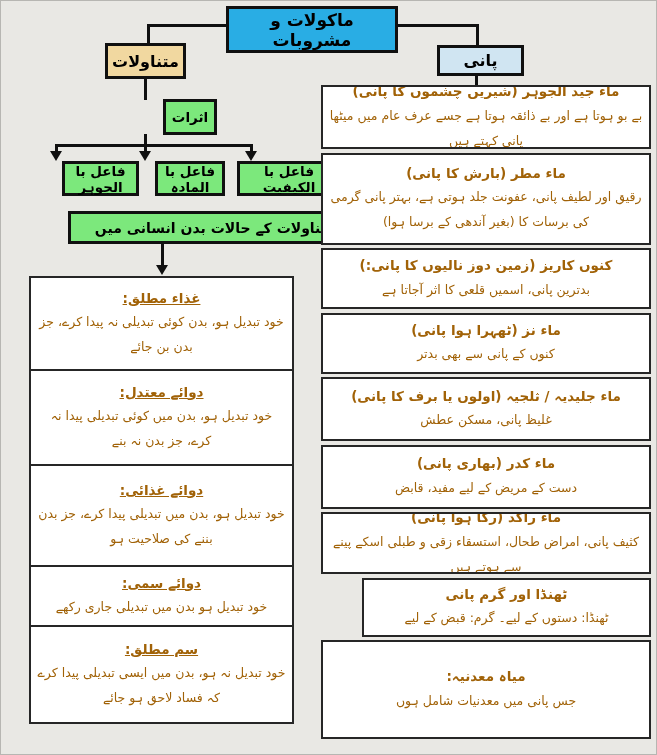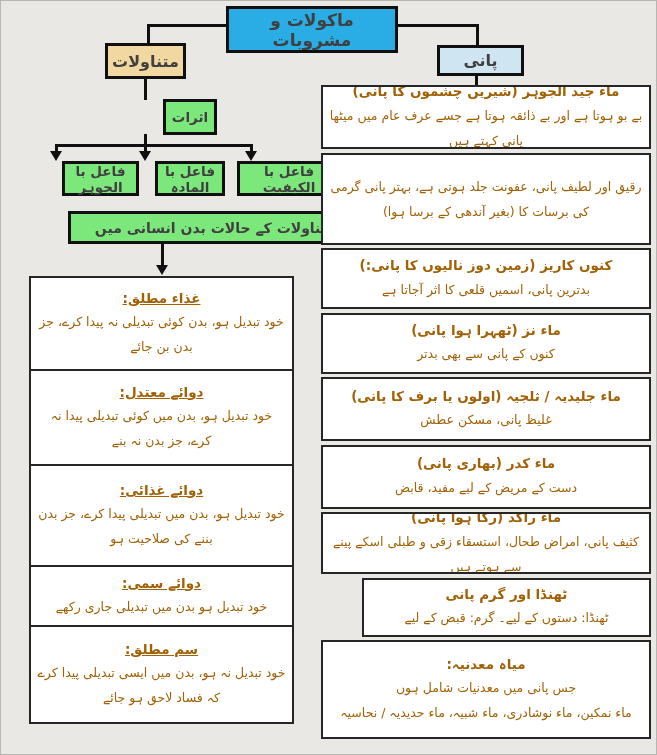--- a/index.html
+++ b/index.html
@@ -2,21 +2,21 @@
 <html lang="ur"><head>
 <meta charset="utf-8">
 <style>
   html,body{margin:0;padding:0;background:#d8d8d4;}
   #stage{
     position:relative;width:657px;height:755px;margin:0 auto;
     background:#e9e8e4;border:1px solid #b7b6b2;box-sizing:border-box;
     font-family:"DejaVu Sans",sans-serif;overflow:hidden;
   }
   .box{position:absolute;box-sizing:border-box;display:flex;align-items:center;justify-content:center;text-align:center;}
-  .node{border:3px solid #101010;font-weight:bold;color:#404040;direction:rtl;}
+  .node{border:3px solid #101010;font-weight:bold;color:#000000;direction:rtl;}
   .root{background:#29ade4;font-size:17px;}
   .tan{background:#f1d8a0;font-size:16px;}
   .lblue{background:#d0e5f2;font-size:16px;}
   .green{background:#7ce87c;font-size:13.5px;margin-left:44px;}
   .wline{position:absolute;background:#101010;}
   .arrow-down{position:absolute;width:0;height:0;border-left:6px solid transparent;border-right:6px solid transparent;border-top:10px solid #101010;}
   .col{position:absolute;display:flex;flex-direction:column;}
   .cell{
     box-sizing:border-box;background:#ffffff;border:2px solid #262626;
     direction:rtl;text-align:center;color:#a16207;
@@ -104,20 +104,21 @@
       <div class="bd">خود تبدیل نہ ہو، بدن میں ایسی تبدیلی پیدا کرے کہ فساد لاحق ہو جائے</div>
     </div>
   </div>
 
   <div class="col rightcol" style="left:320px;top:84px;width:330px;">
     <div class="cell" style="height:64px;">
       <div class="hd">ماء جید الجوہر (شیریں چشموں کا پانی)</div>
       <div class="bd">بے بو ہوتا ہے اور بے ذائقہ ہوتا ہے جسے عرف عام میں میٹھا پانی کہتے ہیں</div>
     </div>
     <div class="cell" style="height:92px;">
+      <div class="hd">ماء مطر (بارش کا پانی)</div>
       <div class="bd">رقیق اور لطیف پانی، عفونت جلد ہوتی ہے، بہتر پانی گرمی کی برسات کا (بغیر آندھی کے برسا ہوا)</div>
     </div>
     <div class="cell" style="height:61px;">
       <div class="hd">کنوں کاریز (زمین دوز نالیوں کا پانی:)</div>
       <div class="bd">بدترین پانی، اسمیں قلعی کا اثر آجاتا ہے</div>
     </div>
     <div class="cell" style="height:61px;">
       <div class="hd">ماء نز (ٹھہرا ہوا پانی)</div>
       <div class="bd">کنوں کے پانی سے بھی بدتر</div>
     </div>
@@ -133,17 +134,16 @@
       <div class="hd">ماء راکد (رکا ہوا پانی)</div>
       <div class="bd">کثیف پانی، امراض طحال، استسقاء زقی و طبلی اسکے پینے سے ہوتے ہیں</div>
     </div>
     <div class="cell" style="height:59px;margin-left:41px;">
       <div class="hd">ٹھنڈا اور گرم پانی</div>
       <div class="bd">ٹھنڈا: دستوں کے لیے۔ گرم: قبض کے لیے</div>
     </div>
     <div class="cell" style="height:99px;">
       <div class="hd">میاہ معدنیہ:</div>
       <div class="bd">جس پانی میں معدنیات شامل ہوں</div>
-      <div class="bd">ماء نمکین، ماء نوشادری، ماء شبیہ، ماء حدیدیہ / نحاسیہ</div>
     </div>
   </div>
 
 </div>
 
 </body></html>

